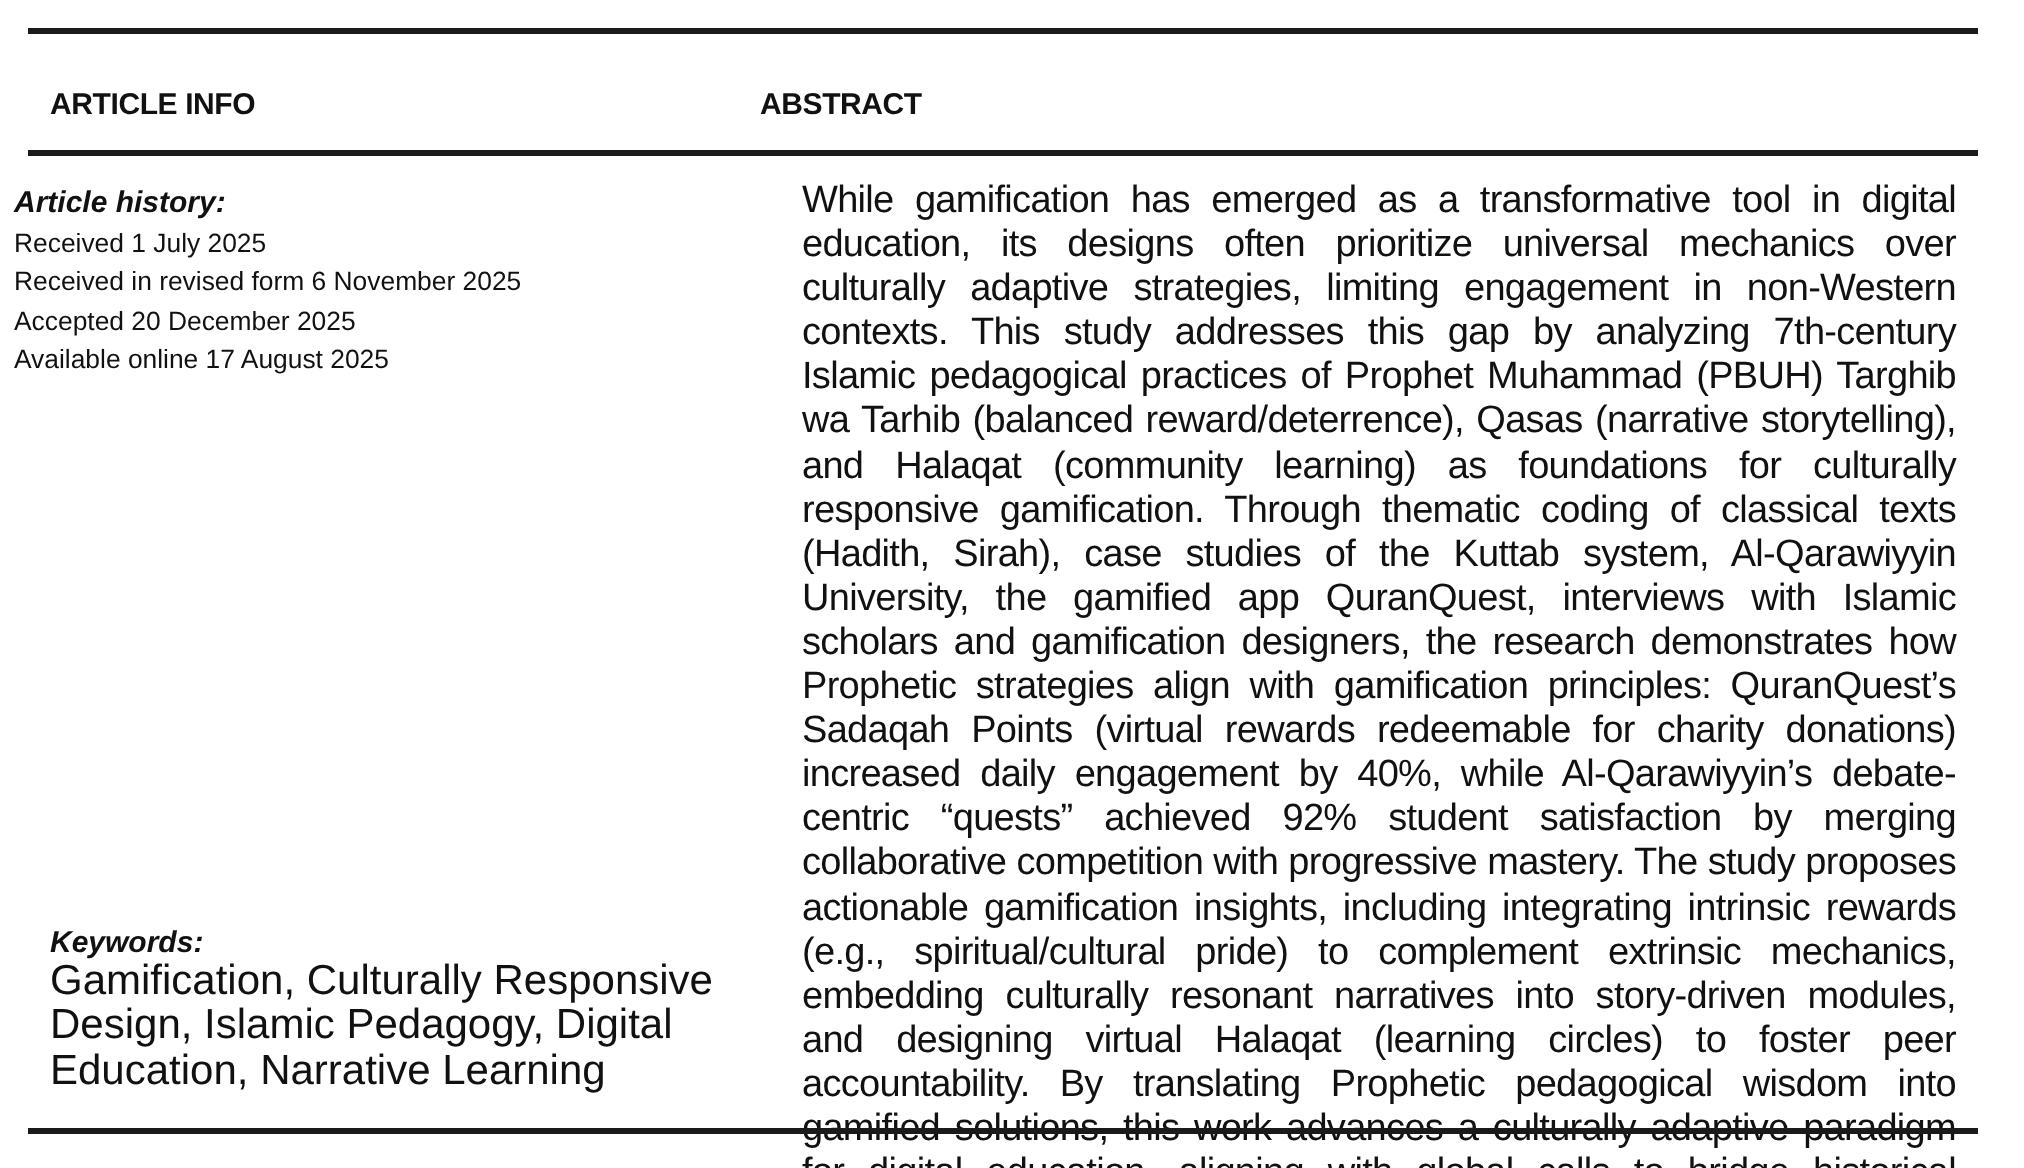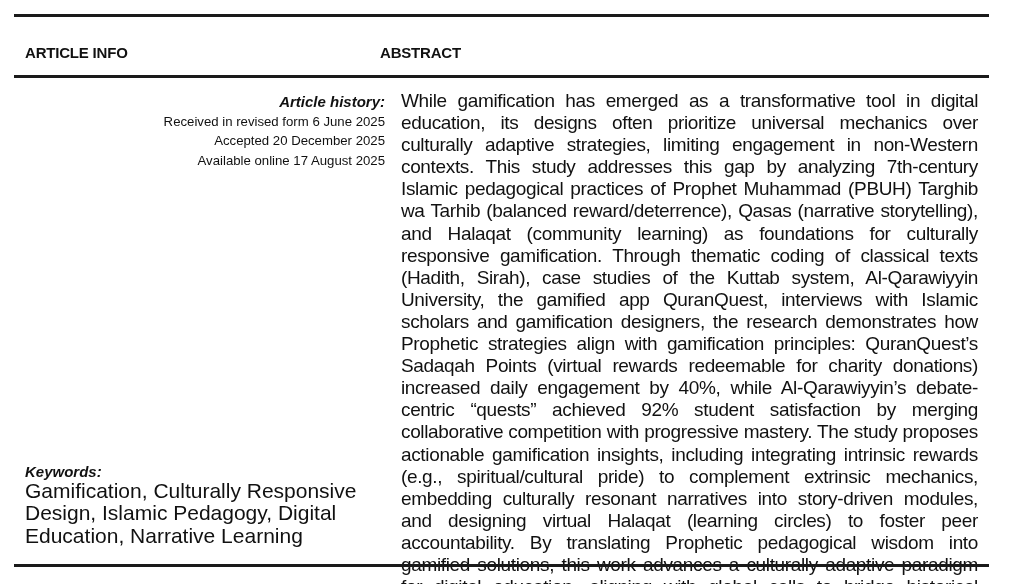--- a/index.html
+++ b/index.html
@@ -5,40 +5,41 @@
   html, body { margin:0; padding:0; background:#ffffff; }
   body { width:1012px; height:584px; position:relative; overflow:hidden;
     font-family:"Liberation Sans", "DejaVu Sans", sans-serif; color:#111; }
   .rule { position:absolute; left:14px; width:975px; height:3px; background:#1a1a1a; }
   .rule.top { top:14px; }
   .rule.mid { top:75px; }
   .rule.bot { top:564px; }
   .hdr { position:absolute; top:44px; font-weight:bold; font-size:15px; letter-spacing:-0.2px; }
   .hdr.left { left:25px; }
   .hdr.right { left:380px; }
-  .left-col { position:absolute; left:25px; top:92px; width:360px; font-size:13.2px; line-height:19.6px;text-align:right; }
+  .left-col { position:absolute; left:7px; top:92px; width:360px; font-size:13.2px; line-height:19.6px; }
   .sub { font-weight:bold; font-style:italic; font-size:15px; }
   .hist div { white-space:nowrap; }
   .kw { position:absolute; left:25px; top:463px; width:360px; }
   .kw-text { font-size:21px; line-height:22.3px; }
   .abstract { position:absolute; left:401px; top:90px; width:577px; font-size:19px; line-height:22.1px;
     text-align:justify; letter-spacing:-0.35px; }
 </style>
 </head>
 <body>
 
 <div class="rule top"></div>
 <div class="hdr left">ARTICLE INFO</div>
 <div class="hdr right">ABSTRACT</div>
 <div class="rule mid"></div>
 
 <div class="left-col">
   <div class="sub">Article history:</div>
   <div class="hist">
-    <div>Received in revised form 6 June 2025</div>
+    <div>Received 1 July 2025</div>
+    <div>Received in revised form 6 November 2025</div>
     <div>Accepted 20 December 2025</div>
     <div>Available online 17 August 2025</div>
   </div>
 </div>
 
 <div class="kw">
   <div class="sub">Keywords:</div>
   <div class="kw-text">Gamification, Culturally Responsive Design, Islamic Pedagogy, Digital Education, Narrative Learning</div>
 </div>
 

